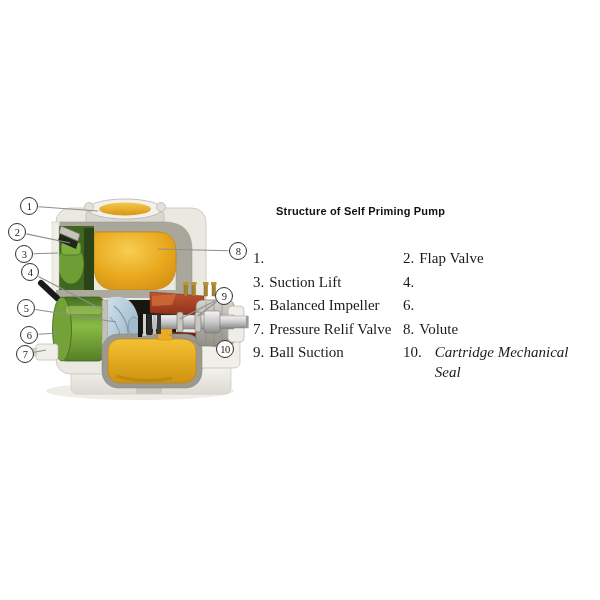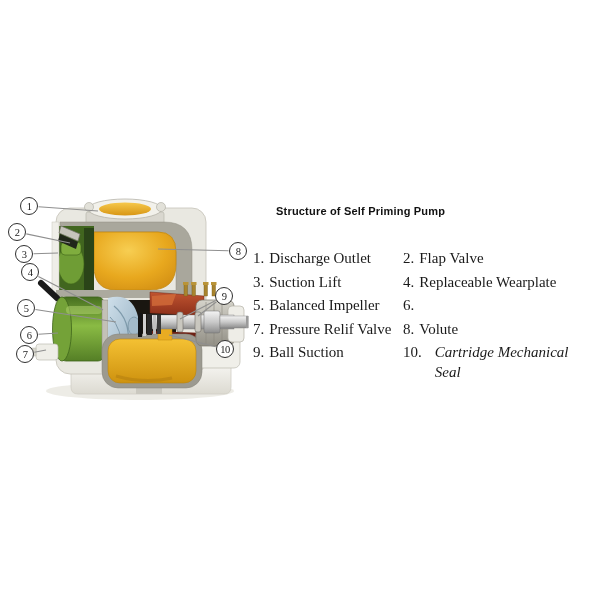--- a/index.html
+++ b/index.html
@@ -204,33 +204,31 @@
         <line x1="216.5" y1="301.8" x2="198" y2="316"></line>
         <line x1="215.8" y1="346.7" x2="169" y2="335"></line>
       </g>
   </svg>
 
   <div class="page-title">Structure of Self Priming Pump</div>
 
   <div class="legend" id="legend-grid">
       <div class="legend-item">
         <span class="num">1.</span>
-        <span class="lbl">Discharge Outlet</span>
       </div>
       <div class="legend-item">
         <span class="num">2.</span>
         <span class="lbl">Flap Valve</span>
       </div>
       <div class="legend-item">
         <span class="num">3.</span>
         <span class="lbl">Suction Lift</span>
       </div>
       <div class="legend-item">
         <span class="num">4.</span>
-        <span class="lbl">Replaceable Wearplate</span>
       </div>
       <div class="legend-item">
         <span class="num">5.</span>
         <span class="lbl">Balanced Impeller</span>
       </div>
       <div class="legend-item">
         <span class="num">6.</span>
       </div>
       <div class="legend-item">
         <span class="num">7.</span>

